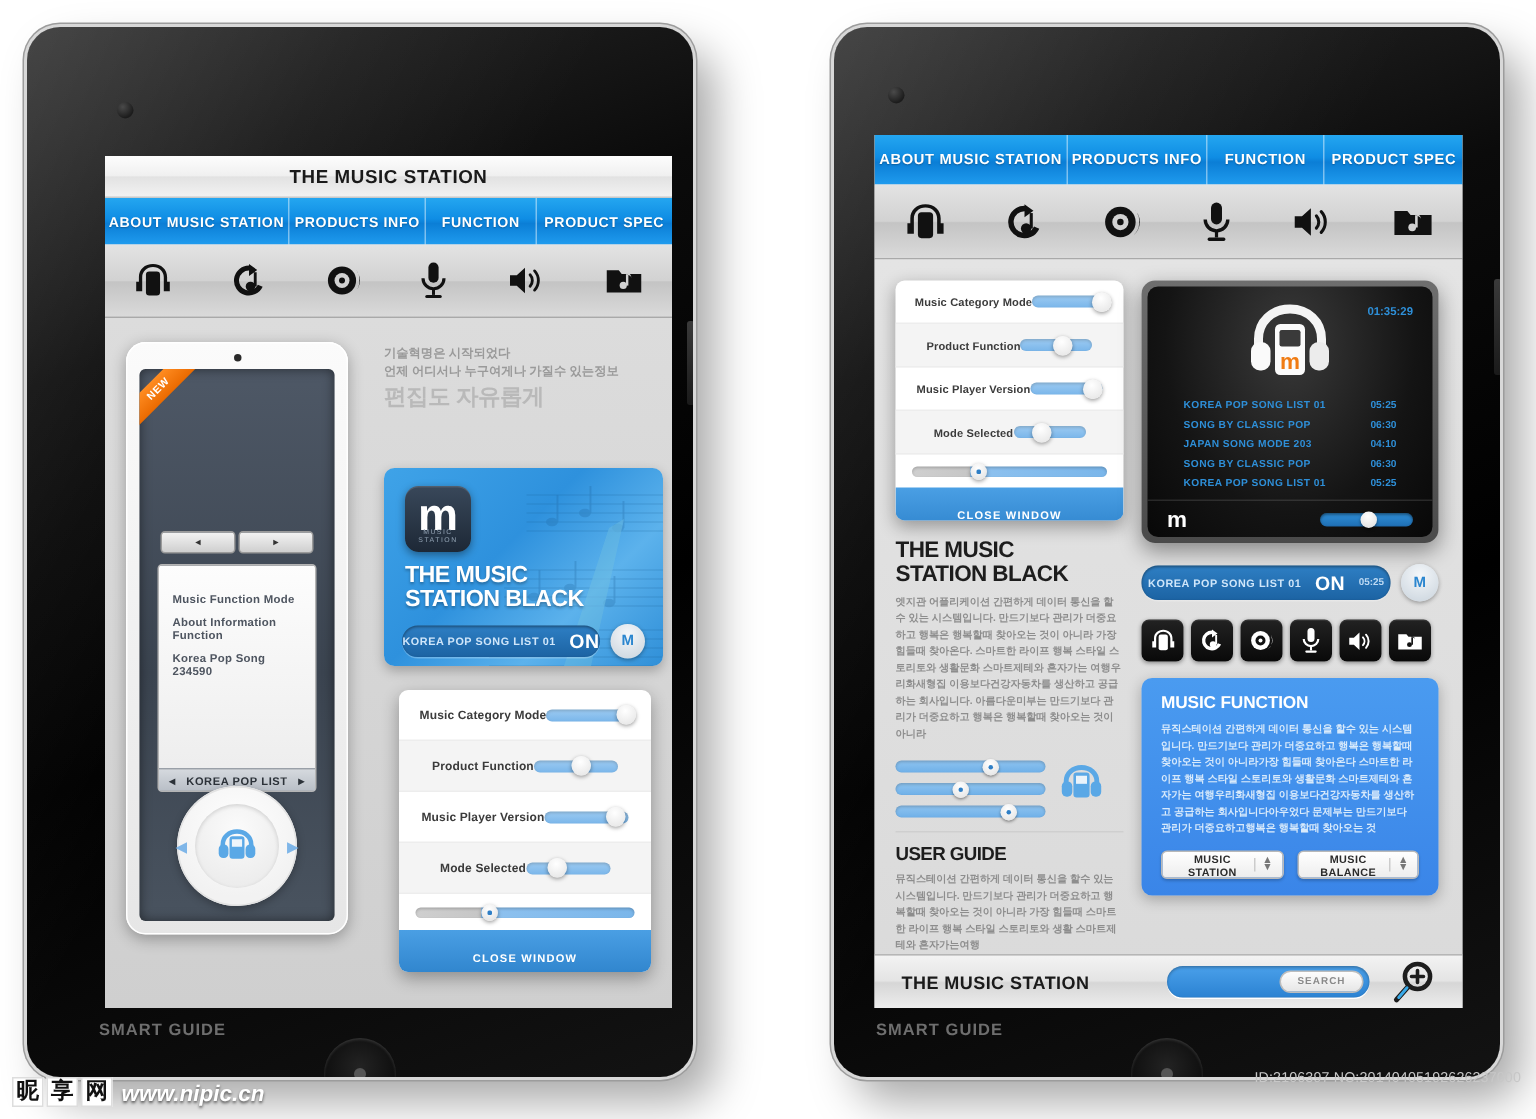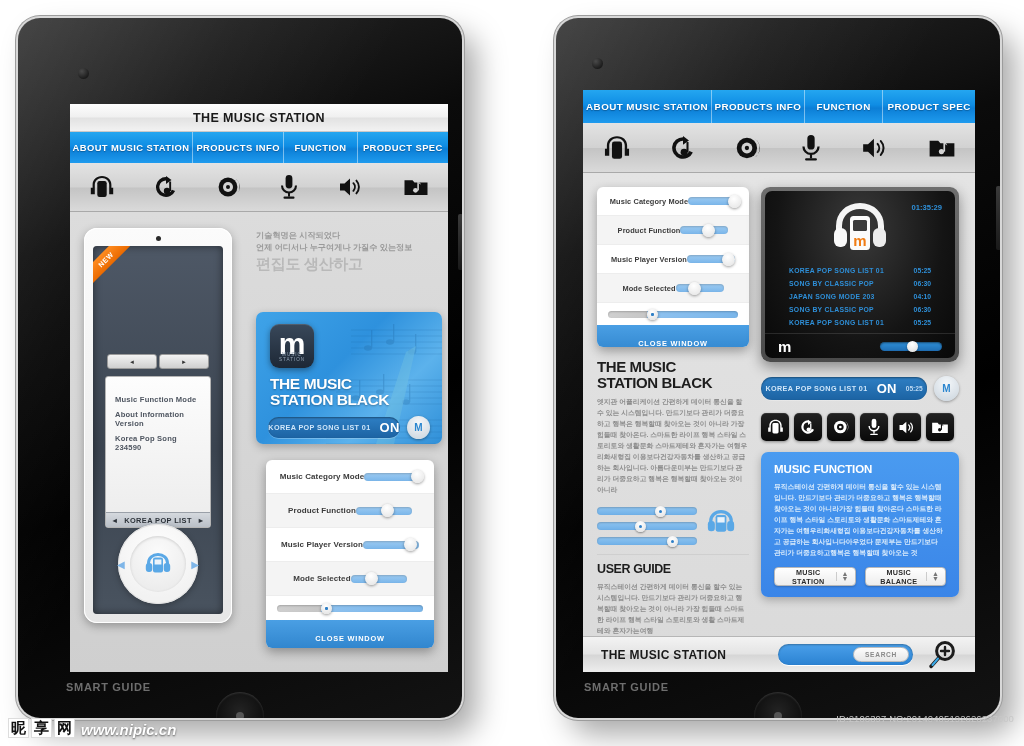--- a/index.html
+++ b/index.html
@@ -330,21 +330,21 @@
             <div class="seekrow">
               <div class="seekbtn">
                 <span style="font-size:6px;color:#333">◄</span>
               </div>
               <div class="seekbtn">
                 <span style="font-size:6px;color:#333">►</span>
               </div>
             </div>
             <div class="listbox">
               <div class="lrow">Music Function Mode</div>
-              <div class="lrow">About Information Version</div>
+              <div class="lrow">About Information Function</div>
               <div class="lrow">Korea Pop Song 234590</div>
               <div class="listfoot">
                 <span>◄</span>
                 <span>KOREA POP LIST</span>
                 <span>►</span>
               </div>
             </div>
             <div class="dial">
               <div class="ring"></div>
               <div class="inner">
@@ -358,21 +358,21 @@
               </div>
               <div class="arrow" style="left:-1px;">◀</div>
               <div class="arrow" style="right:-1px;">▶</div>
             </div>
           </div>
         </div>
 
         <div class="kotext" style="left:186px; top:18px; width:186px;">
           <div class="kosub">기술혁명은 시작되었다</div>
           <div class="kosub">언제 어디서나 누구여게나 가질수 있는정보</div>
-          <div class="kohead2">편집도 생산하고</div>
+          <div class="kohead2">편집도 자유롭게</div>
         </div>
 
         <div class="bluepanel" style="left:186px; top:100px; width:186px; height:132px;">
           <svg class="staff" viewBox="0 0 186 132" preserveAspectRatio="none">
             <g stroke="#1d5f96" stroke-width="0.7" opacity="0.75">
               <path d="M95 18H186M95 24H186M95 30H186M95 36H186M95 42H186"></path>
               <path d="M80 68H186M80 74H186M80 80H186M80 86H186M80 92H186"></path>
               <path d="M70 108H186M70 114H186M70 120H186M70 126H186M70 132H186"></path>
             </g>
             <g fill="#1d5f96" opacity="0.7">

